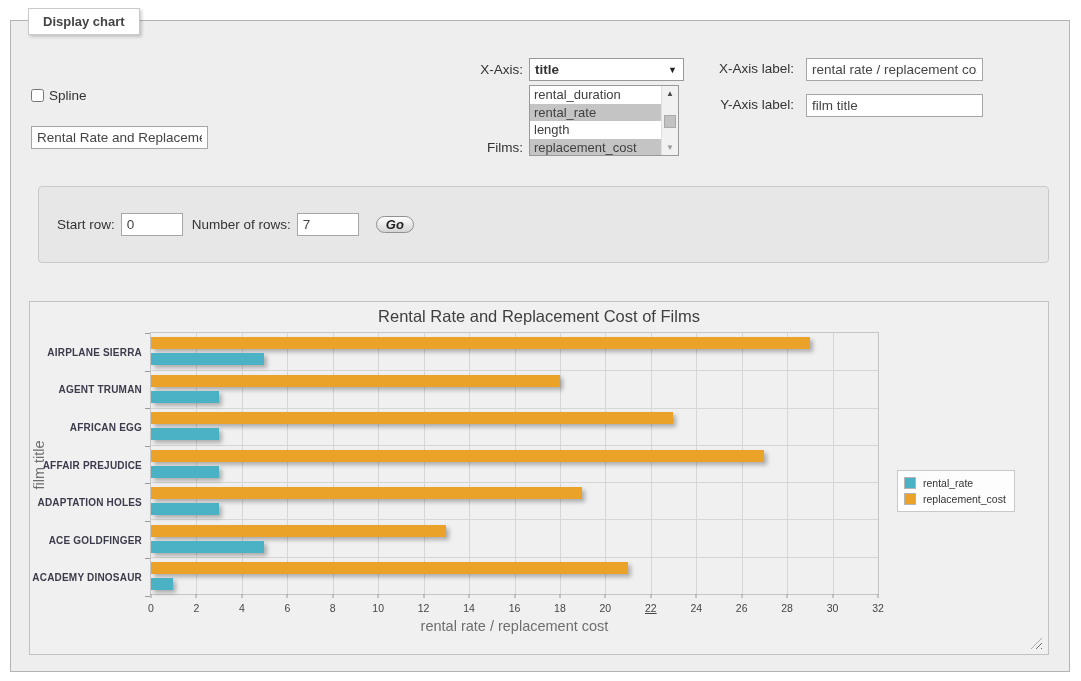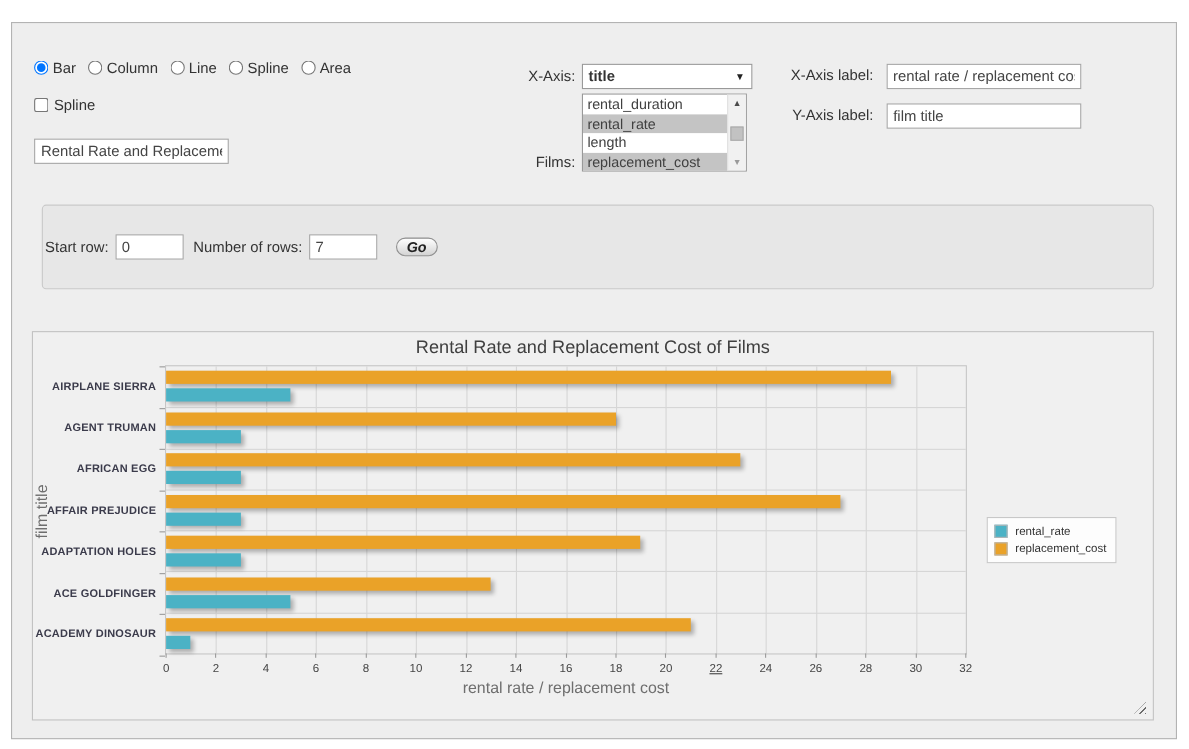--- a/index.html
+++ b/index.html
@@ -38,21 +38,21 @@
   .sb { width:17px; background:#f1f1f1; border-left:1px solid #e0e0e0; display:flex;
     flex-direction:column; align-items:center; }
   .sb-btn { width:100%; height:15px; font-size:8px; text-align:center; line-height:15px; color:#4a4a4a; }
   .sb-btn.down { color:#9a9a9a; }
   .sb-track { flex:1; width:100%; position:relative; }
   .sb-thumb { position:absolute; left:2px; right:2px; top:36%; height:32%; background:#c2c2c2;
     border:1px solid #aaa; }
 
   .rows-panel { position:absolute; left:27px; top:165px; width:1011px; height:77px;
     background:#e7e7e7; border:1px solid #c9c9c9; border-radius:4px; display:flex;
-    align-items:center; padding-left:2px; }
+    align-items:center; padding-left:18px; }
   .rows-panel .lbl { font-size:13.5px; color:#333; margin-right:6px; }
   .rows-panel input { width:62px; height:23px; border:1px solid #a6a6a6; font-size:13.5px;
     color:#444; padding:2px 5px; margin-right:9px; font-family:"Liberation Sans",sans-serif; }
   .go-btn { margin-left:8px; width:38px; height:17px; border:1px solid #909090; border-radius:13px;
     background:linear-gradient(#fefefe,#d4d4d4); font-size:13px; font-weight:600; color:#222;
     font-family:"Liberation Sans",sans-serif; cursor:pointer;font-style:italic; }
 
   .chart-box { position:absolute; left:18px; top:280px; width:1020px; height:354px;
     background:#f0f0f0; border:1px solid #c2c2c2; }
   .chart-title { position:absolute; top:5px; left:0; width:100%; text-align:center;
@@ -80,43 +80,22 @@
   .lg-text { font-size:10.5px; color:#333; white-space:nowrap; }
   .grip { position:absolute; right:6px; bottom:5px; width:11px; height:11px; cursor:nwse-resize;
     background:repeating-linear-gradient(-45deg,#6b6b6b 0,#6b6b6b 1.3px,transparent 1.3px,transparent 3.6px);
     clip-path:polygon(100% 0,100% 100%,0 100%); }
 </style>
 </head>
 <body>
 
 <div class="screen">
   <div class="fieldset">
-
-    <div class="radio-row" id="radio-row">
-        <label class="radio-opt">
-          <input type="radio" name="charttype" checked="" style="">
-          <span>Bar</span>
-        </label>
-        <label class="radio-opt">
-          <input type="radio" name="charttype" style="">
-          <span>Column</span>
-        </label>
-        <label class="radio-opt">
-          <input type="radio" name="charttype" style="">
-          <span>Line</span>
-        </label>
-        <label class="radio-opt">
-          <input type="radio" name="charttype" style="">
-          <span>Spline</span>
-        </label>
-        <label class="radio-opt">
-          <input type="radio" name="charttype" style="">
-          <span>Area</span>
-        </label>
-      </div>
+    <div class="tab">Display chart</div>
+
 
     <label class="stacked-row">
       <input type="checkbox" style="">
       <span>Spline</span>
     </label>
 
     <input class="txt" style="left: 20px; top: 105px; width: 177px; height: 23px;" value="Rental Rate and Replacement Cost of Films">
 
     <span class="ctl-label" style="left:420px; top:41px; width:92px; text-align:right;">X-Axis:</span>
     <div class="selectbox">

